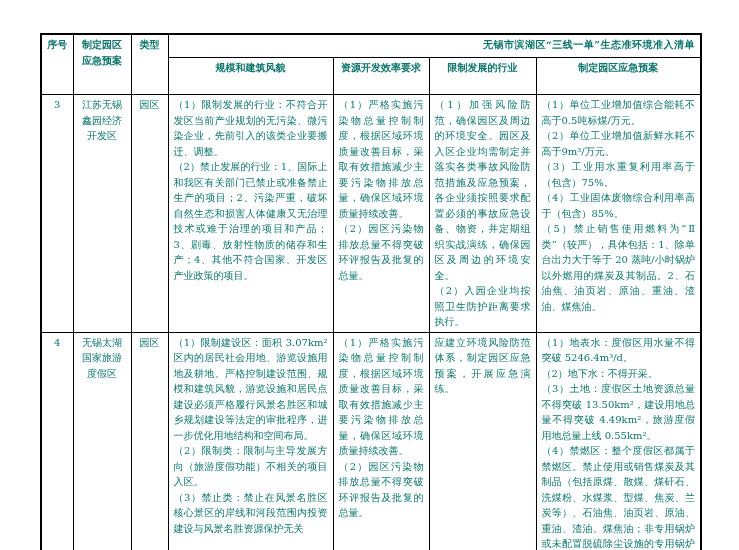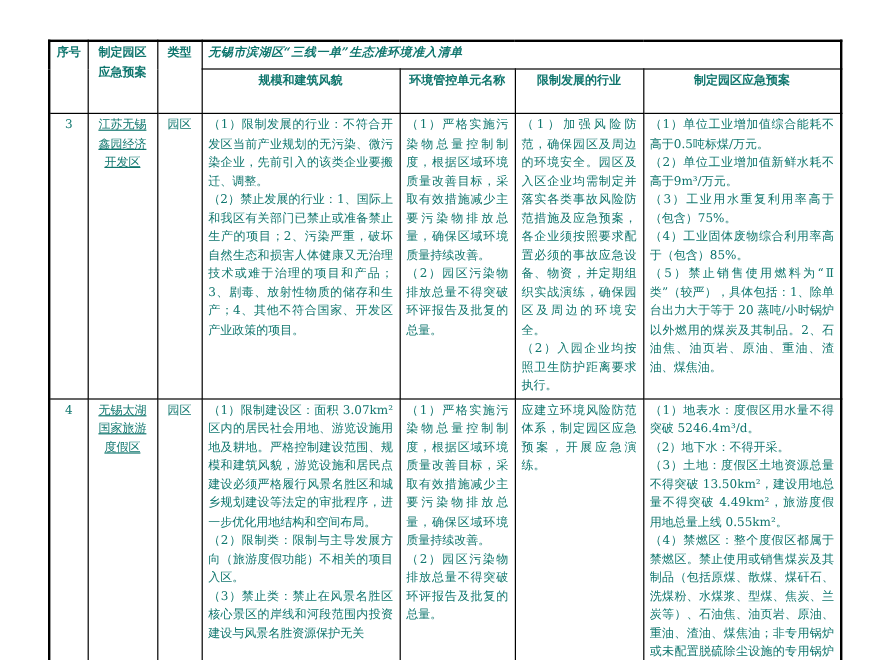--- a/index.html
+++ b/index.html
@@ -27,30 +27,29 @@
   }
   table.doc{border:2px solid #000;}
   td.hdr{
     font-weight:bold;
     text-align:center;
     vertical-align:middle;
     white-space:normal;
   }
   td.title-cell{
     font-weight:bold;
-    text-align:left;
+    text-align:right;
     vertical-align:middle;
     height:18px;
     font-size:10.5px;
     border-bottom:2px solid #000;
     letter-spacing:0.5px;
-    font-style:italic;
   }
   td.vmid{vertical-align:middle;text-align:center;}
-  td.namecol{padding:2px 8px;line-height:17px;text-decoration:underline;}
+  td.namecol{padding:2px 8px;line-height:17px;}
   td.body-text{
     white-space:pre-line;
     text-align:justify;
   }
   tr.r-head{height:37px;}
   tr.r3{height:202px;}
   tr.r4{height:228px;}
   .page-number{
     position:absolute;
     left:0;right:0;
@@ -78,21 +77,21 @@
     <tbody>
         <tr>
       <td class="hdr" rowspan="2">序号</td>
       <td class="hdr" rowspan="2">制定园区应急预案</td>
       <td class="hdr" rowspan="2">类型</td>
       <td class="title-cell" colspan="4">无锡市滨湖区“三线一单”生态准环境准入清单</td>
     </tr>
 
     <tr class="r-head">
       <td class="hdr">规模和建筑风貌</td>
-      <td class="hdr">环境管控单元名称</td>
+      <td class="hdr">资源开发效率要求</td>
       <td class="hdr">限制发展的行业</td>
       <td class="hdr">制定园区应急预案</td>
     </tr>
 
     <tr class="r3">
       <td class="vmid">3</td>
       <td class="vmid namecol">江苏无锡鑫园经济开发区</td>
       <td class="vmid">园区</td>
       <td class="body-text">（1）限制发展的行业：不符合开发区当前产业规划的无污染、微污染企业，先前引入的该类企业要搬迁、调整。
 （2）禁止发展的行业：1、国际上和我区有关部门已禁止或准备禁止生产的项目；2、污染严重，破坏自然生态和损害人体健康又无治理技术或难于治理的项目和产品；3、剧毒、放射性物质的储存和生产；4、其他不符合国家、开发区产业政策的项目。</td>

